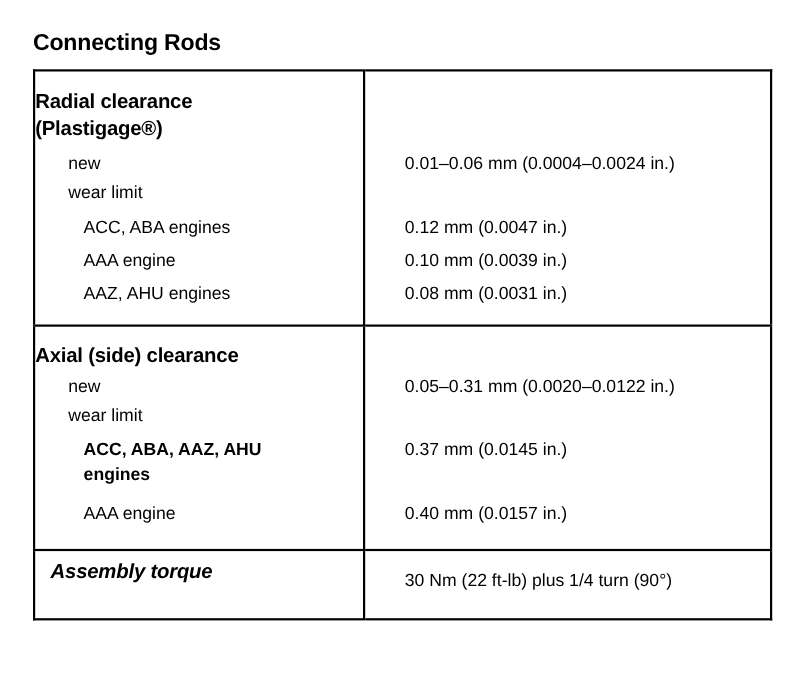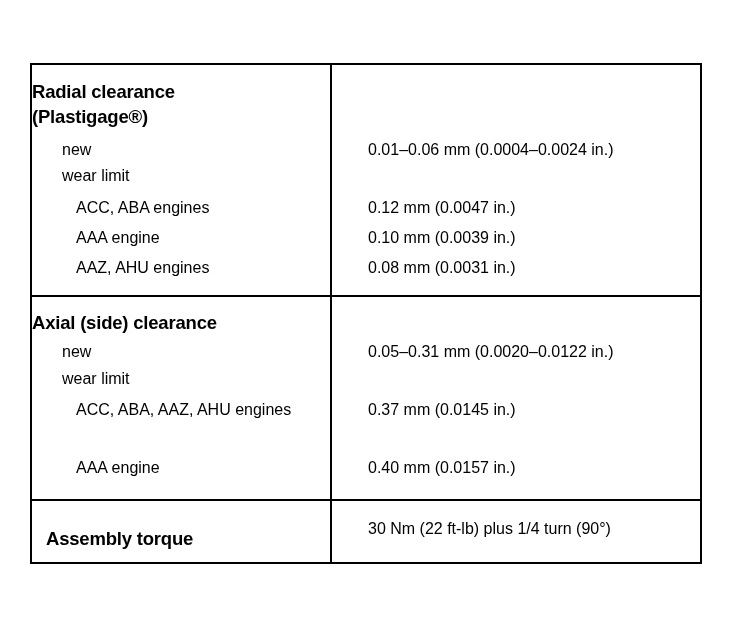--- a/index.html
+++ b/index.html
@@ -103,20 +103,21 @@
   }
 
   
   .abs { position: absolute; left: 0; right: 0; }
 </style>
 </head>
 <body>
 
 <div class="page">
 
+  <div class="page-title">Connecting Rods</div>
 
   <table class="spec-table">
     <colgroup>
       <col class="c-label">
       <col class="c-value">
     </colgroup>
     <tbody>
 
       <tr class="section">
         <td class="label-cell">
@@ -141,38 +142,38 @@
         </td>
       </tr>
 
       <tr class="section">
         <td class="label-cell">
           <div class="cell-inner" style="height:202px;">
             <div class="grp-title abs" style="top:13px;">Axial (side) clearance</div>
 
             <div class="sub-1 abs" style="top:44px;">new</div>
             <div class="sub-1 abs" style="top:71px;">wear limit</div>
-            <div class="sub-2 wrap abs" style="top:102px; padding-right:28px;">ACC, ABA, AAZ, AHU engines</div>
+            <div class="sub-2 wrap abs" style="top:102px; padding-right:28px;font-weight:bold;">ACC, ABA, AAZ, AHU engines</div>
             <div class="sub-2 abs" style="top:160px;">AAA engine</div>
           </div>
         </td>
         <td class="value-cell">
           <div class="cell-inner" style="height:202px;">
             <div class="val abs" style="top:44px;">0.05–0.31 mm (0.0020–0.0122 in.)</div>
             <div class="val abs" style="top:102px;">0.37 mm (0.0145 in.)</div>
             <div class="val abs" style="top:160px;">0.40 mm (0.0157 in.)</div>
           </div>
         </td>
       </tr>
 
 
       <tr class="torque">
         <td class="label-cell">
           <div class="cell-inner" style="height:51px;">
-            <div class="torque-label abs" style="top:27px; left:14px;">Assembly torque</div>
+            <div class="torque-label abs" style="top:7px; left:14px;font-style:italic;">Assembly torque</div>
           </div>
         </td>
         <td class="value-cell">
           <div class="cell-inner" style="height:61px;">
             <div class="val abs" style="top:17px;">30 Nm (22 ft-lb) plus 1/4 turn (90°)</div>
           </div>
         </td>
       </tr>
 
     </tbody>

